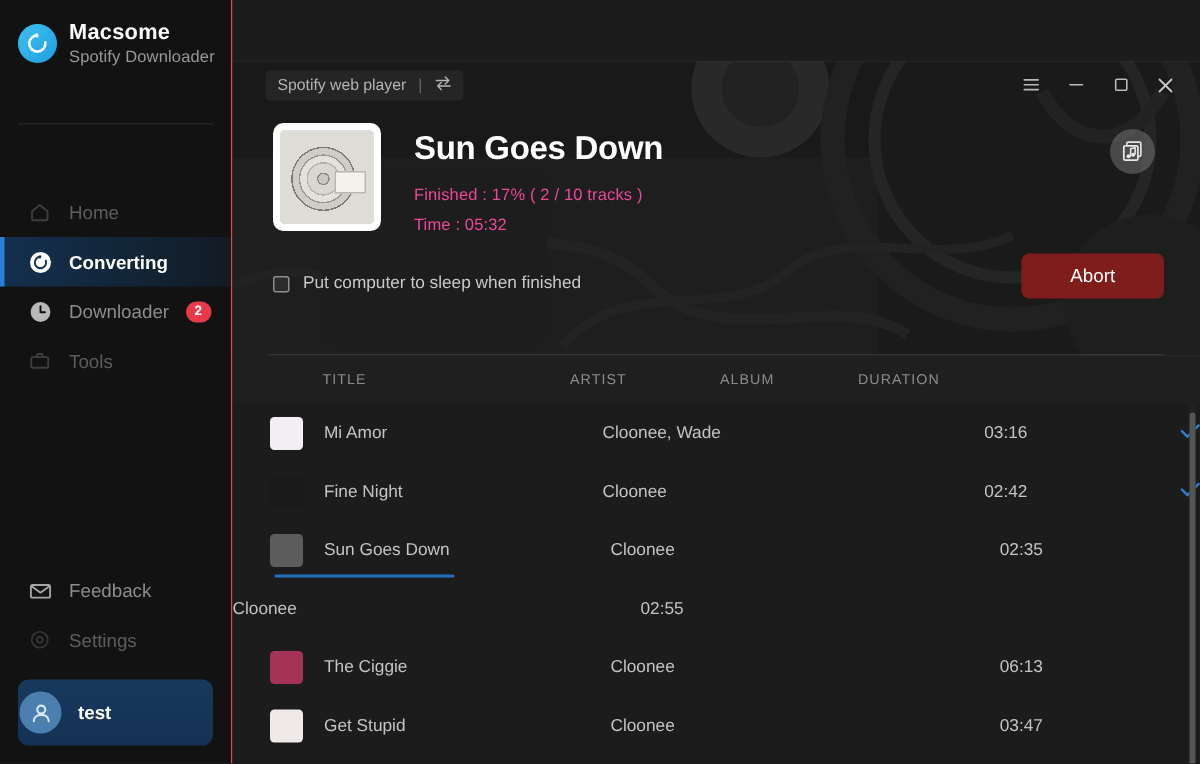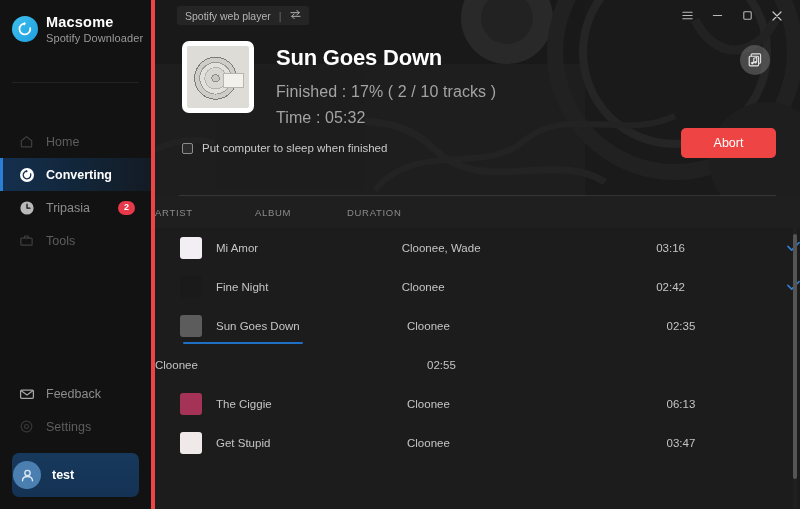--- a/index.html
+++ b/index.html
@@ -11,21 +11,21 @@
     -webkit-font-smoothing:antialiased;
   }
   .app { position:relative; width:800px; height:509px; display:flex; }
 
   
   .sidebar {
     width:155px; height:509px; flex:0 0 155px;
     background:#121212;
     display:flex; flex-direction:column;
     position:relative;
-    border-right:4px solid #ef4444;
+    border-right:1px solid #ef4444;
     gap:24px;
   }
   .brand { display:flex; align-items:center; gap:8px; padding:14px 0 14px 12px; }
   .brand-logo {
     width:26px; height:26px; border-radius:50%;
     background:linear-gradient(135deg,#3fc0f0,#1e9fe0);
     display:flex; align-items:center; justify-content:center;
     flex:0 0 26px;
   }
   .brand-text { line-height:1.15; }
@@ -72,20 +72,21 @@
   }
   .account-name { font-size:12.5px; color:#ffffff; font-weight:bold; }
 
   
   .main { flex:1; position:relative; height:509px; background:#1c1c1c; overflow:hidden; }
 
   
   .hero {
     position:relative; height:196px; overflow:hidden;
     background:#2b2b2b;
+    margin-top:41px;
   }
   .hero-bg { position:absolute; inset:0; filter:grayscale(1); }
   .hero-bg::after{ content:""; position:absolute; inset:0; background:rgba(12,12,12,.70); }
   .hero-inner { position:relative; z-index:3; height:100%; }
 
   .titlebar {
     height:31px; display:flex; align-items:center;
     padding:0 10px 0 22px;
   }
   .webplayer-chip {
@@ -112,36 +113,36 @@
       radial-gradient(circle at 46% 52%, #c9c7c0 0 7%, #8e8b86 7% 9%, #d9d7d2 9% 22%, #b6b3ad 22% 24%, #e3e1dc 24% 33%, #9b9893 33% 35%, #cfcdc8 35% 44%, #7d7a75 44% 46%, #dedcd7 46% 100%),
       linear-gradient(180deg,#4a4845,#2c2b29);
     position:relative;
   }
   .cover-art::after{
     content:""; position:absolute; right:8%; top:44%; width:30%; height:20%;
     background:#f3f1ec; border:1px solid #b9b6b0;
   }
   .hero-meta { padding-left:22px; padding-top:4px; }
   .hero-title { font-size:22px; font-weight:bold; color:#ffffff; letter-spacing:-.2px; }
-  .hero-line { font-size:16px; color:#a3a3a3; margin-top:12px; letter-spacing:.1px; }
+  .hero-line { font-size:11px; color:#ec4899; margin-top:12px; letter-spacing:.1px; }
   .hero-line.second { margin-top:8px; }
 
   .sleep-row {
     position:absolute; left:27px; bottom:42px;
     display:flex; align-items:center; gap:9px;
     font-size:11.5px; color:#c9c9c9;
   }
   .checkbox {
     width:11px; height:11px; border:1px solid #8d8d8d; border-radius:2px;
     background:rgba(255,255,255,.06);
   }
   .abort-btn {
     position:absolute; right:24px; bottom:38px;
     width:95px; height:30px; border-radius:5px;
-    background:#ef4444; color:#fff;
+    background:#7f1d1d; color:#fff;
     display:flex; align-items:center; justify-content:center;
     font-size:12.5px; cursor:default;
     border:none;
   }
   .art-toggle {
     position:absolute; right:30px; top:45px;
     width:30px; height:30px; border-radius:50%;
     background:rgba(150,150,150,.38);
     display:flex; align-items:center; justify-content:center;
     cursor:default;
@@ -228,21 +229,21 @@
         <span>Converting</span>
       </div>
 
       <div class="nav-item">
         <span class="nav-ico">
           <svg width="16" height="16" viewBox="0 0 16 16">
             <circle cx="8" cy="8" r="6.6" fill="#b9b9b9"></circle>
             <path d="M8 4.2 V8.2 H11" fill="none" stroke="#121212" stroke-width="1.3" stroke-linecap="round" stroke-linejoin="round"></path>
           </svg>
         </span>
-        <span>Tripasia</span>
+        <span>Downloader</span>
         <span class="badge">2</span>
       </div>
 
       <div class="nav-item dim">
         <span class="nav-ico">
           <svg width="15" height="15" viewBox="0 0 16 16">
             <rect x="2" y="5.4" width="12" height="7.6" rx="1" fill="none" stroke="#6b6b6b" stroke-width="1.3"></rect>
             <path d="M6 5.4V4a.8.8 0 0 1 .8-.8h2.4a.8.8 0 0 1 .8.8v1.4" fill="none" stroke="#6b6b6b" stroke-width="1.3"></path>
           </svg>
         </span>
@@ -367,20 +368,21 @@
             <circle cx="8.45" cy="10.2" r="1.3" fill="#e8e8e8"></circle>
           </svg>
         </div>
 
         <button class="abort-btn">Abort</button>
         <div class="hero-rule"></div>
       </div>
     </div>
 
     <div class="thead">
+      <div class="col-title">TITLE</div>
       <div class="col-artist">ARTIST</div>
       <div class="col-album">ALBUM</div>
       <div class="col-duration">DURATION</div>
       <div class="col-state"></div>
     </div>
 
     <div class="tbody" id="track-list">
       <div class="row">
           <div class="cell-title">
             <span class="thumb" style="background: rgb(243, 238, 244);"></span>

